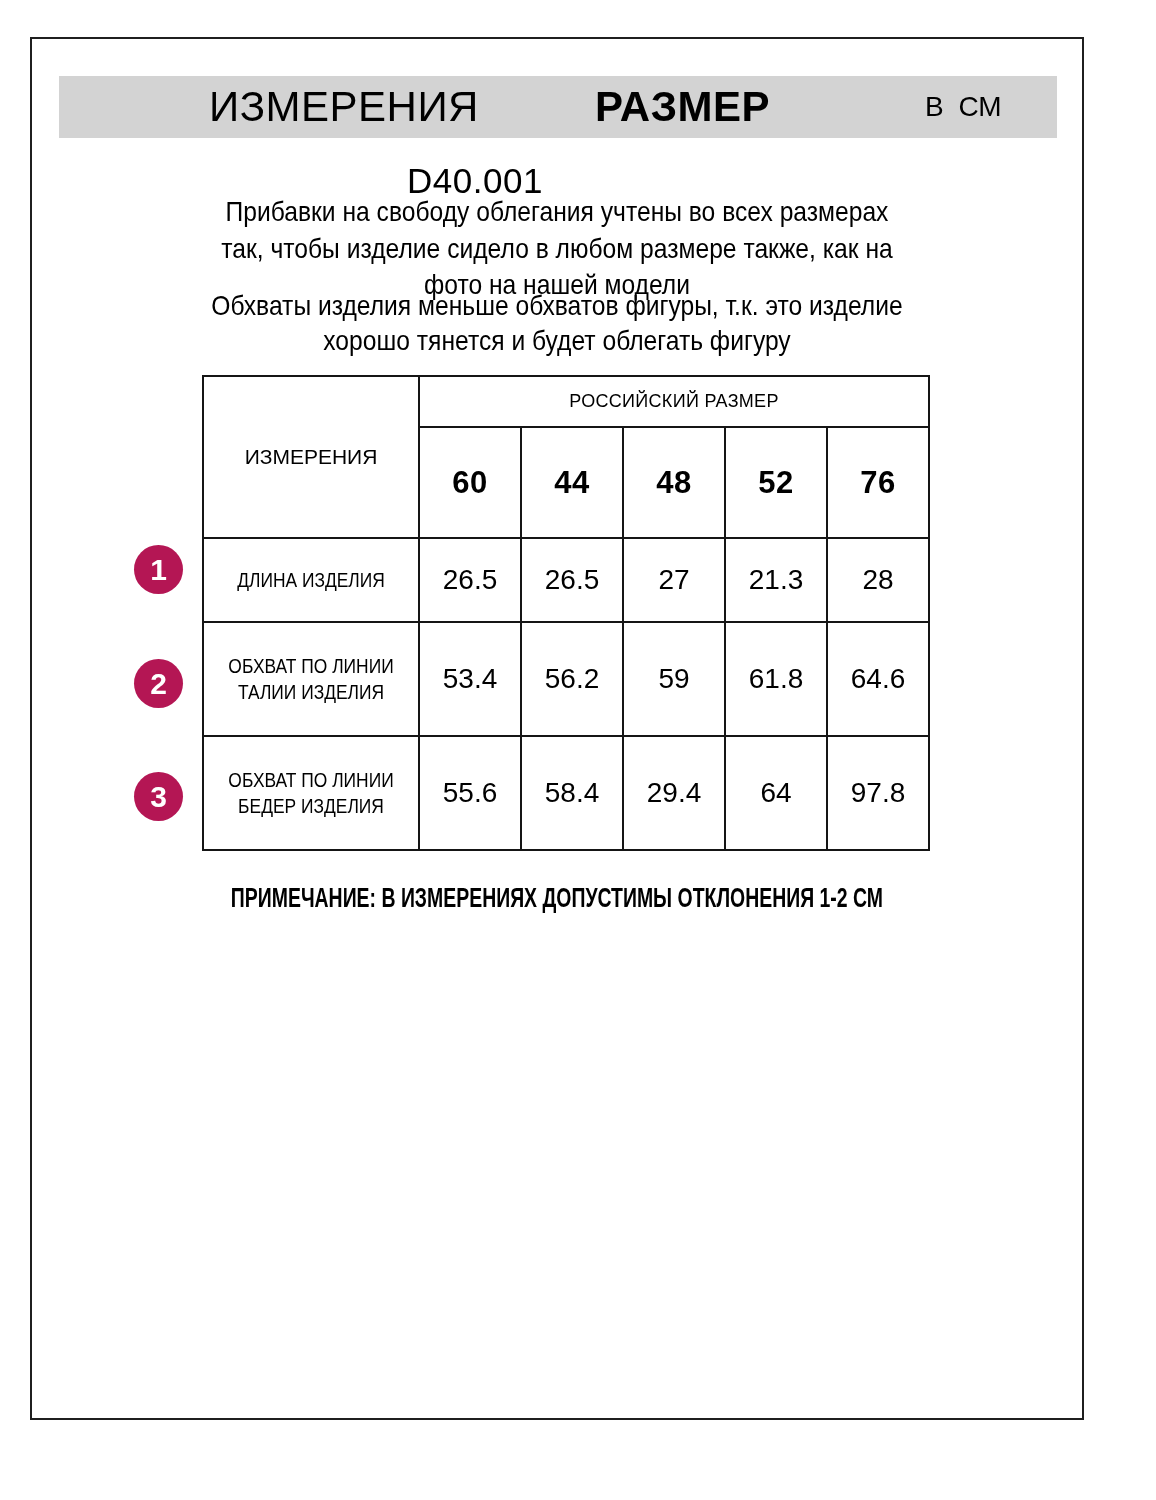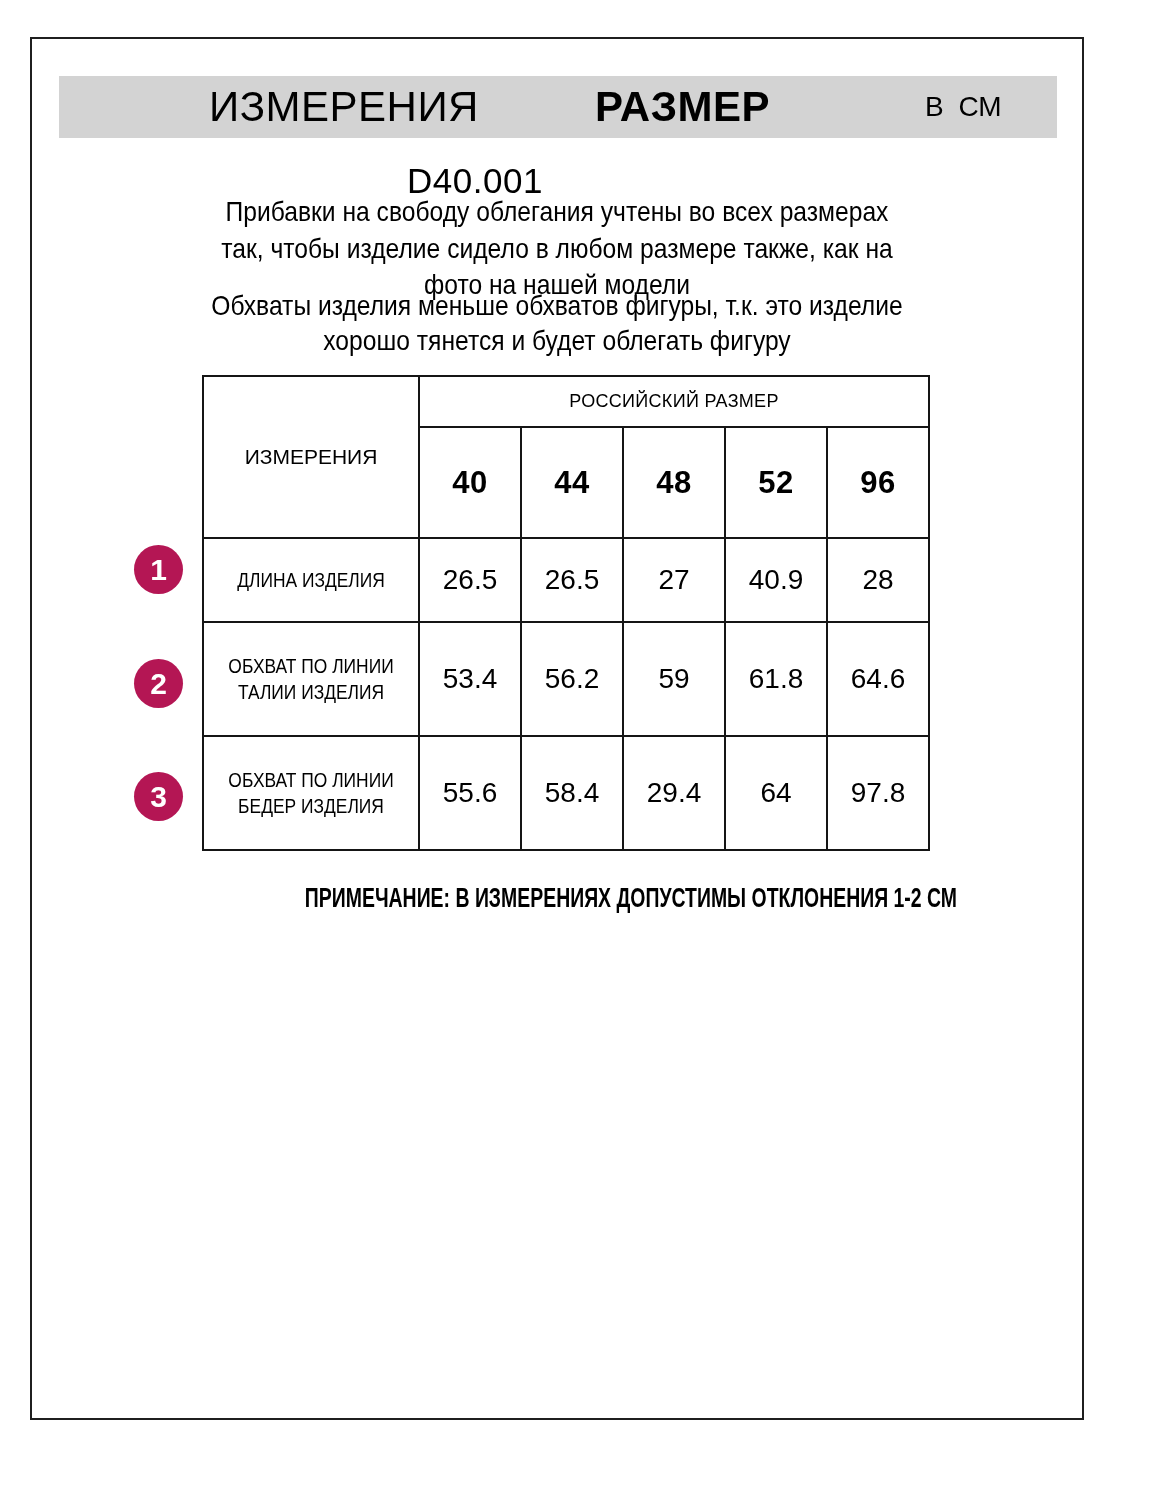--- a/index.html
+++ b/index.html
@@ -98,21 +98,21 @@
     display: flex;
     align-items: center;
     justify-content: center;
   }
   .badge.b1 { top: 545px; }
   .badge.b2 { top: 659px; }
   .badge.b3 { top: 772px; }
   .note {
     position: absolute;
     left: 30px; top: 883px; width: 1054px;
-    text-align: right;
+    text-align: center;
     font-size: 27px;
     font-weight: 700;
   }
   .note span {
     display: inline-block;
     white-space: nowrap;
     transform: scaleX(0.72);
     transform-origin: 50% 50%;
   }
 </style>
@@ -151,34 +151,34 @@
         <col style="width:102px">
         <col style="width:102px">
         <col style="width:102px">
       </colgroup>
       <tbody>
           <tr>
         <td class="mhead" rowspan="2">ИЗМЕРЕНИЯ</td>
         <td class="ghead" colspan="5">РОССИЙСКИЙ РАЗМЕР</td>
       </tr>
       <tr class="sizes-row">
-        <td class="size">40</td>
+        <td class="size">60</td>
         <td class="size">44</td>
         <td class="size">48</td>
         <td class="size">52</td>
-        <td class="size">96</td>
+        <td class="size">76</td>
       </tr>
       <tr class="data-row-1">
         <td class="rlabel">
           <div>ДЛИНА ИЗДЕЛИЯ</div>
         </td>
         <td class="val">26.5</td>
         <td class="val">26.5</td>
         <td class="val">27</td>
-        <td class="val">40.9</td>
+        <td class="val">21.3</td>
         <td class="val">28</td>
       </tr>
       <tr class="data-row-2">
         <td class="rlabel">
           <div>ОБХВАТ ПО ЛИНИИ</div>
           <div>ТАЛИИ ИЗДЕЛИЯ</div>
         </td>
         <td class="val">53.4</td>
         <td class="val">56.2</td>
         <td class="val">59</td>

